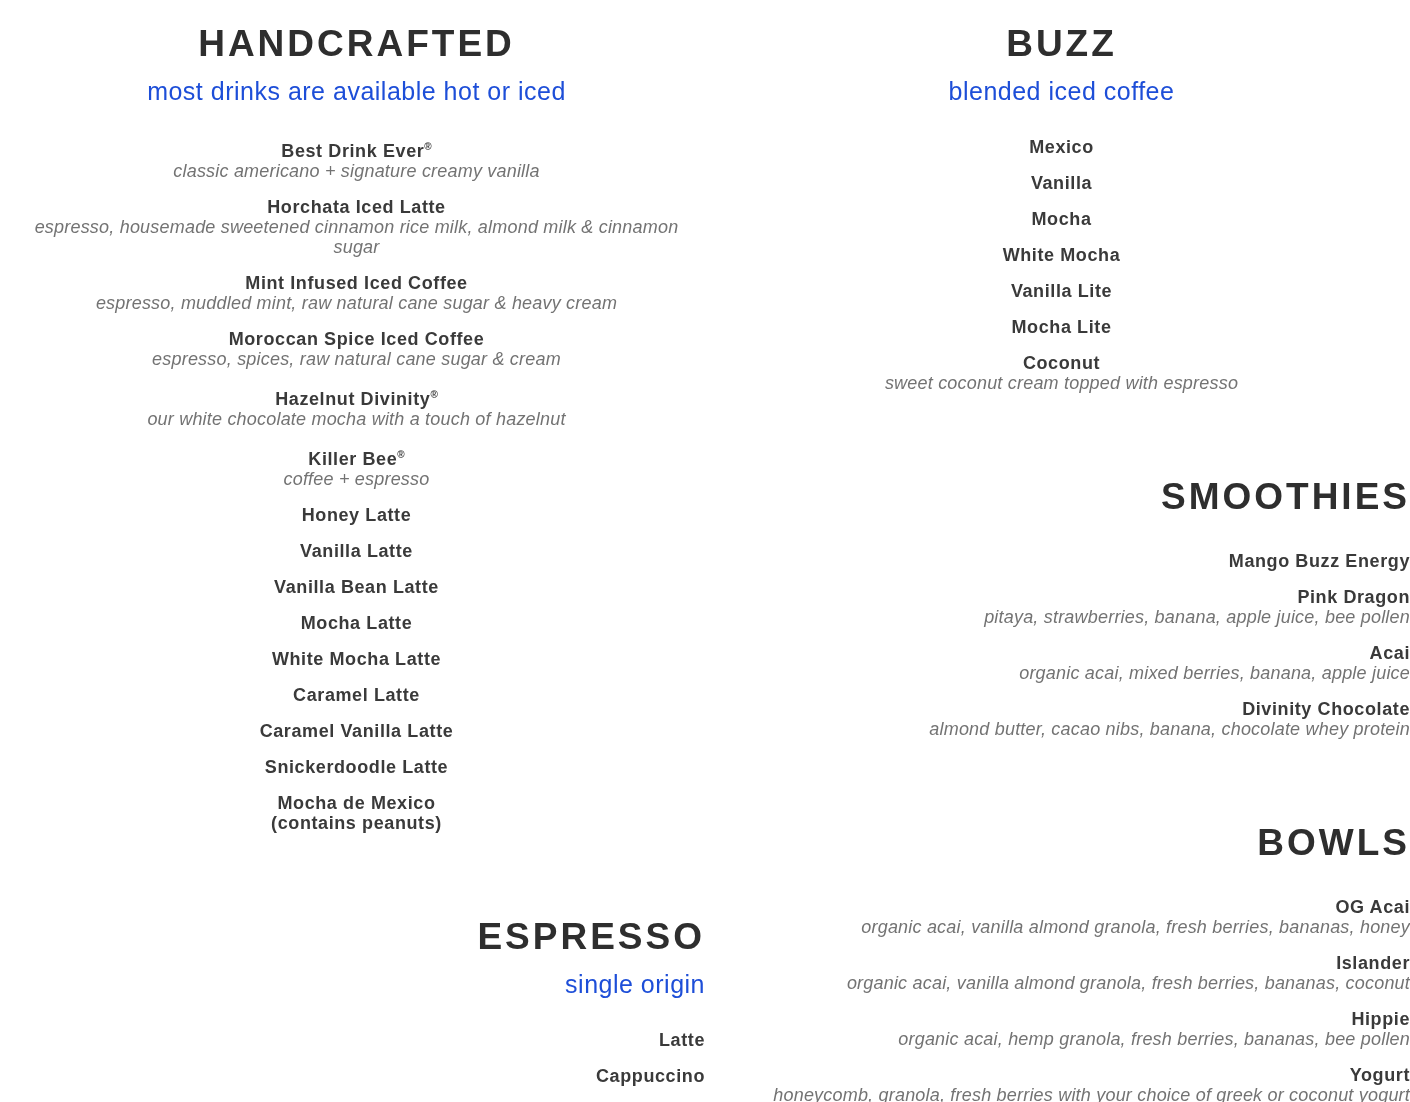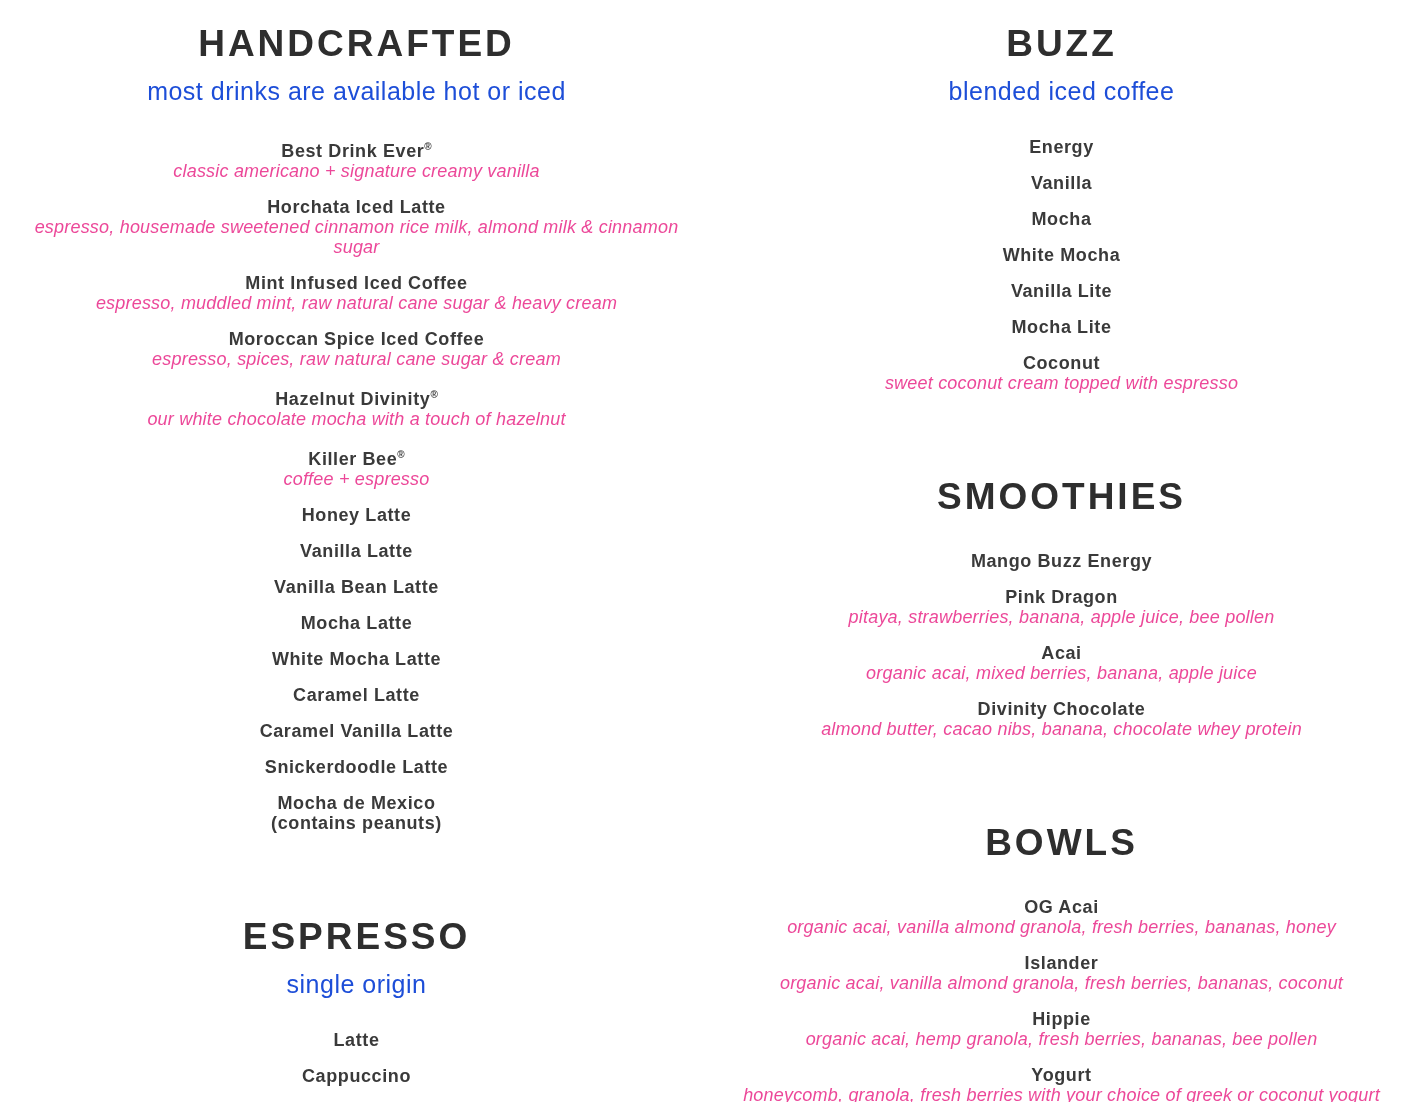--- a/index.html
+++ b/index.html
@@ -3,39 +3,39 @@
 <meta charset="utf-8">
 <style>
   html,body{margin:0;padding:0;}
   body{
     width:1410px;height:1102px;overflow:hidden;background:#ffffff;
     font-family:"Liberation Sans",sans-serif;
     -webkit-font-smoothing:antialiased;
   }
   .menu{display:flex;width:1410px;height:1102px;overflow:hidden;}
   .col{width:705px;box-sizing:border-box;padding-top:20px;text-align:center;padding-left:8px;}
-  .menu-section + .menu-section{margin-top:80px;}
+  .menu-section + .menu-section{margin-top:80px;text-align:right;}
   .section-title{
     margin:0;font-size:37px;line-height:48px;font-weight:700;
     letter-spacing:3px;color:#2e2e2e;
   }
   .section-subtitle{
     margin:8px 0 0;font-size:25px;line-height:31px;font-weight:400;
     letter-spacing:0.5px;color:#1d4ed8;
   }
   .items{margin-top:30px;}
   .menu-item{margin-bottom:16px;}
   .item-name{
     font-size:18px;line-height:20px;font-weight:700;
     letter-spacing:0.6px;color:#3a3a3a;
   }
   .item-name sup{font-size:10px;letter-spacing:0;}
   .item-desc{
     font-size:18px;line-height:20px;font-style:italic;
-    letter-spacing:0.2px;color:#ec4899;
+    letter-spacing:0.2px;color:#737373;
   }
 </style>
 </head>
 <body>
 
 <main class="menu">
   <div class="col">
       <section class="menu-section">
         <h2 class="section-title">HANDCRAFTED</h2>
         <p class="section-subtitle">most drinks are available hot or iced</p>
@@ -107,21 +107,21 @@
           </div>
         </div>
       </section>
     </div>
   <div class="col">
       <section class="menu-section">
         <h2 class="section-title">BUZZ</h2>
         <p class="section-subtitle">blended iced coffee</p>
         <div class="items">
           <div class="menu-item">
-            <div class="item-name">Energy</div>
+            <div class="item-name">Mexico</div>
           </div>
           <div class="menu-item">
             <div class="item-name">Vanilla</div>
           </div>
           <div class="menu-item">
             <div class="item-name">Mocha</div>
           </div>
           <div class="menu-item">
             <div class="item-name">White Mocha</div>
           </div>

